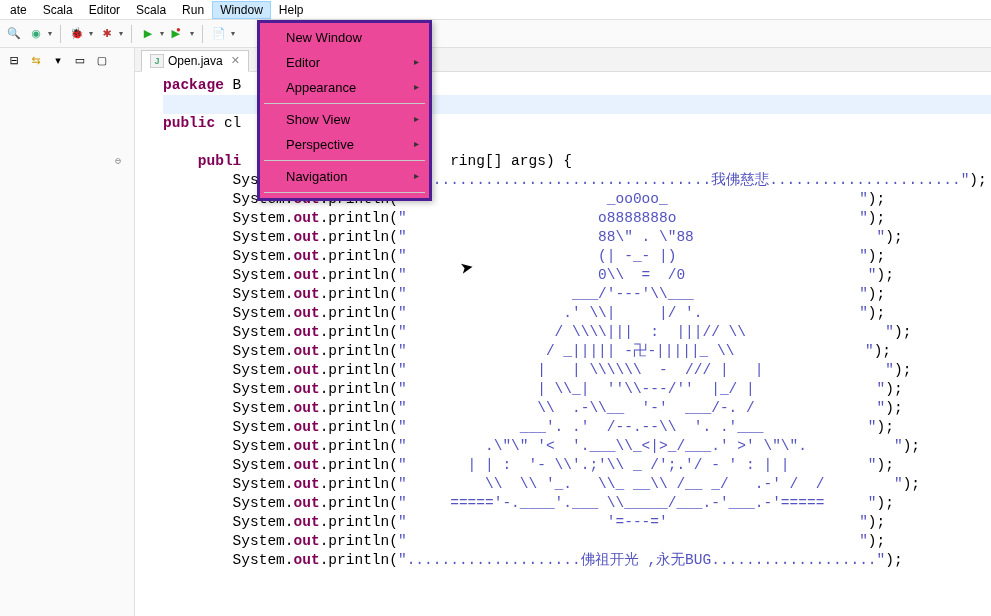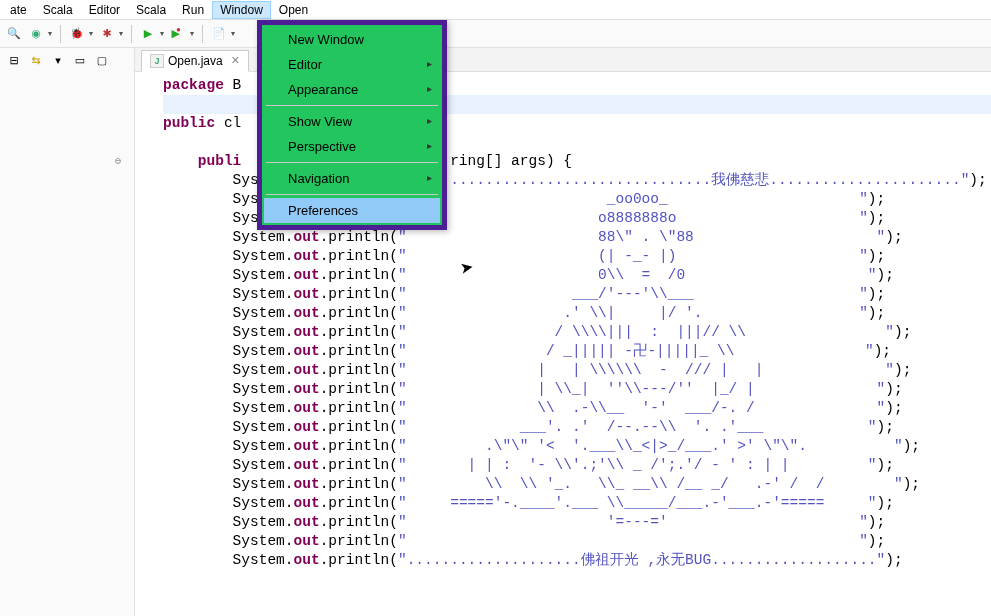--- a/index.html
+++ b/index.html
@@ -95,23 +95,23 @@
     .str { color: #5454C0; }
     .hm-line { background:#e8f2fe; display:inline-block; width:100%; }
     .gutter-mark {
       position:absolute; left:-20px; color:#888; font-size:10px;
     }
     
     .dropdown {
       position: absolute;
       top: 20px;
       left: 257px;
-      width: 190px;
-      background: #22c55e;
-      border: 5px solid #4c1d95;
+      width: 175px;
+      background: #ec4899;
+      border: 3px solid #4c1d95;
       box-shadow: 2px 2px 6px rgba(0,0,0,0.25);
       z-index: 100;
       padding: 2px;
     }
     .dd-item {
       padding: 5px 26px 5px 24px;
       font-size: 13px;
       cursor: pointer;
       position:relative;
     }
@@ -135,21 +135,21 @@
 </head>
 <body>
 
 <div class="menubar" id="menubar">
     <span class="menu-item">ate</span>
     <span class="menu-item">Scala</span>
     <span class="menu-item">Editor</span>
     <span class="menu-item">Scala</span>
     <span class="menu-item">Run</span>
     <span class="menu-item active">Window</span>
-    <span class="menu-item">Open</span>
+    <span class="menu-item">Help</span>
   </div>
 
 <div class="toolbar">
   <span class="t-icon">🔍</span>
   <span class="t-icon" style="color:#3a7">◉</span>
     <span class="t-drop">▾</span>
   <span class="t-sep"></span>
   <span class="t-icon" style="color:#396">🐞</span>
     <span class="t-drop">▾</span>
   <span class="t-icon" style="color:#b33">✱</span>
@@ -215,16 +215,15 @@
 <div class="dropdown" id="dropdown">
     <div class="dd-item">New Window</div>
     <div class="dd-item">Editor<span class="dd-arrow">▸</span></div>
     <div class="dd-item">Appearance<span class="dd-arrow">▸</span></div>
     <div class="dd-sep"></div>
     <div class="dd-item">Show View<span class="dd-arrow">▸</span></div>
     <div class="dd-item">Perspective<span class="dd-arrow">▸</span></div>
     <div class="dd-sep"></div>
     <div class="dd-item">Navigation<span class="dd-arrow">▸</span></div>
     <div class="dd-sep"></div>
-    <div class="dd-item hl">Preferences</div>
   </div>
 
 <div class="cursor-pointer">➤</div>
 
 </body></html>

